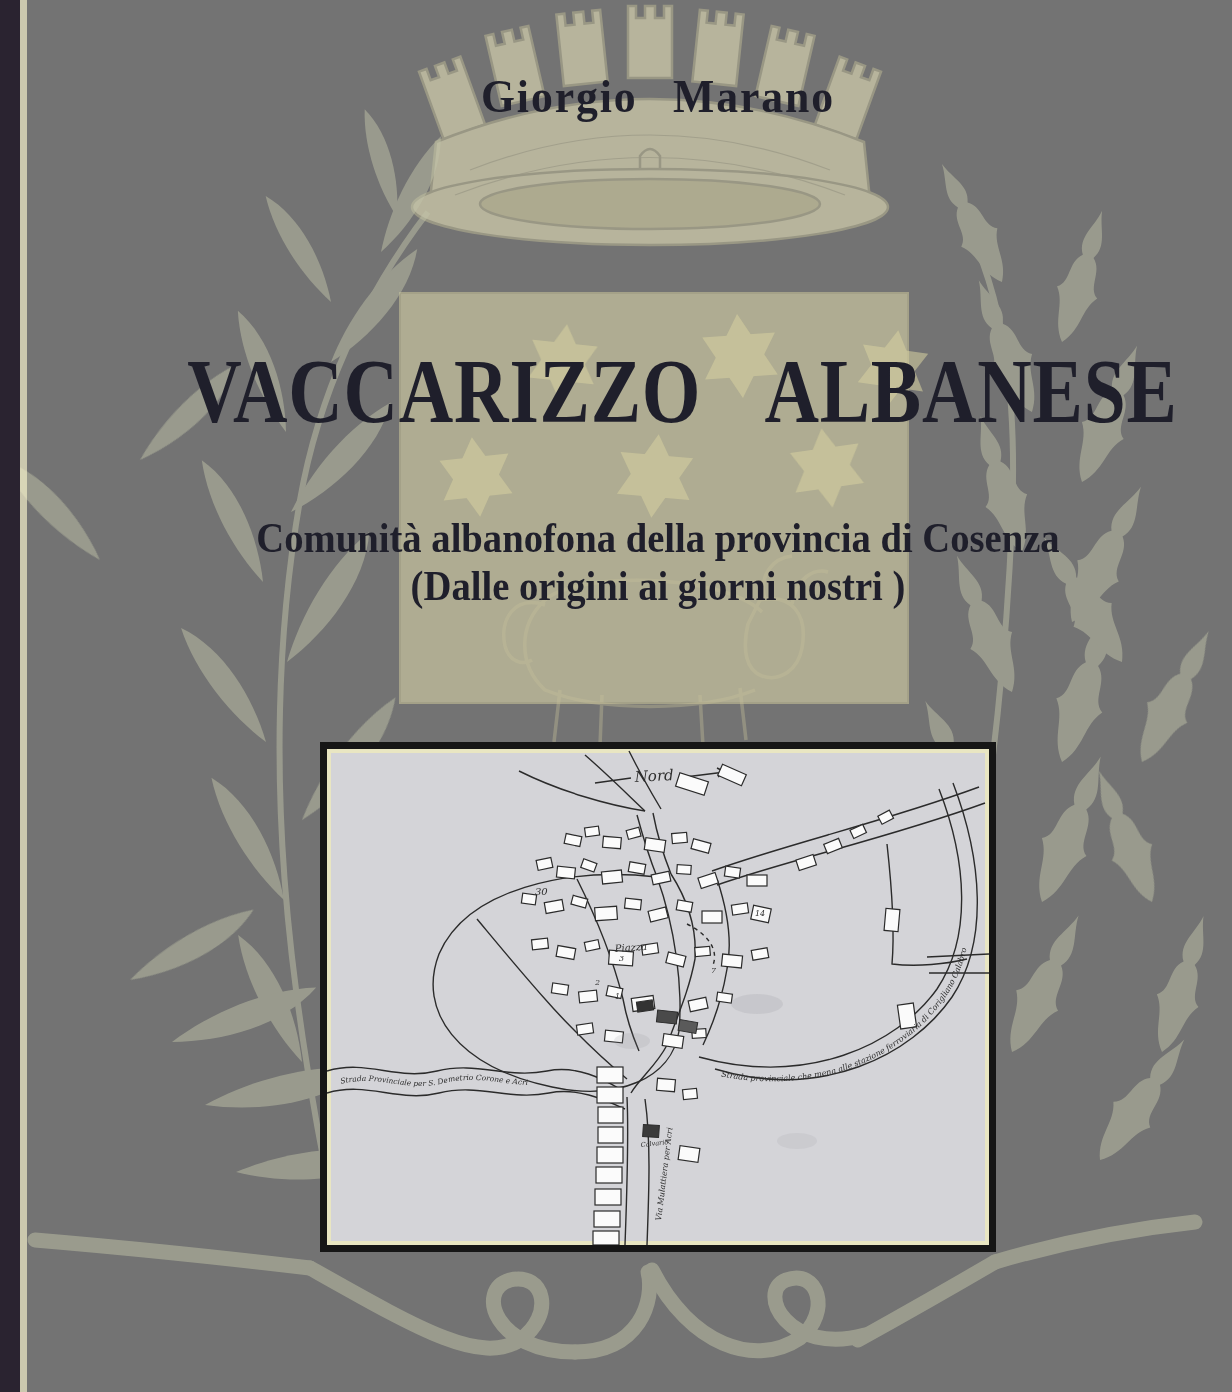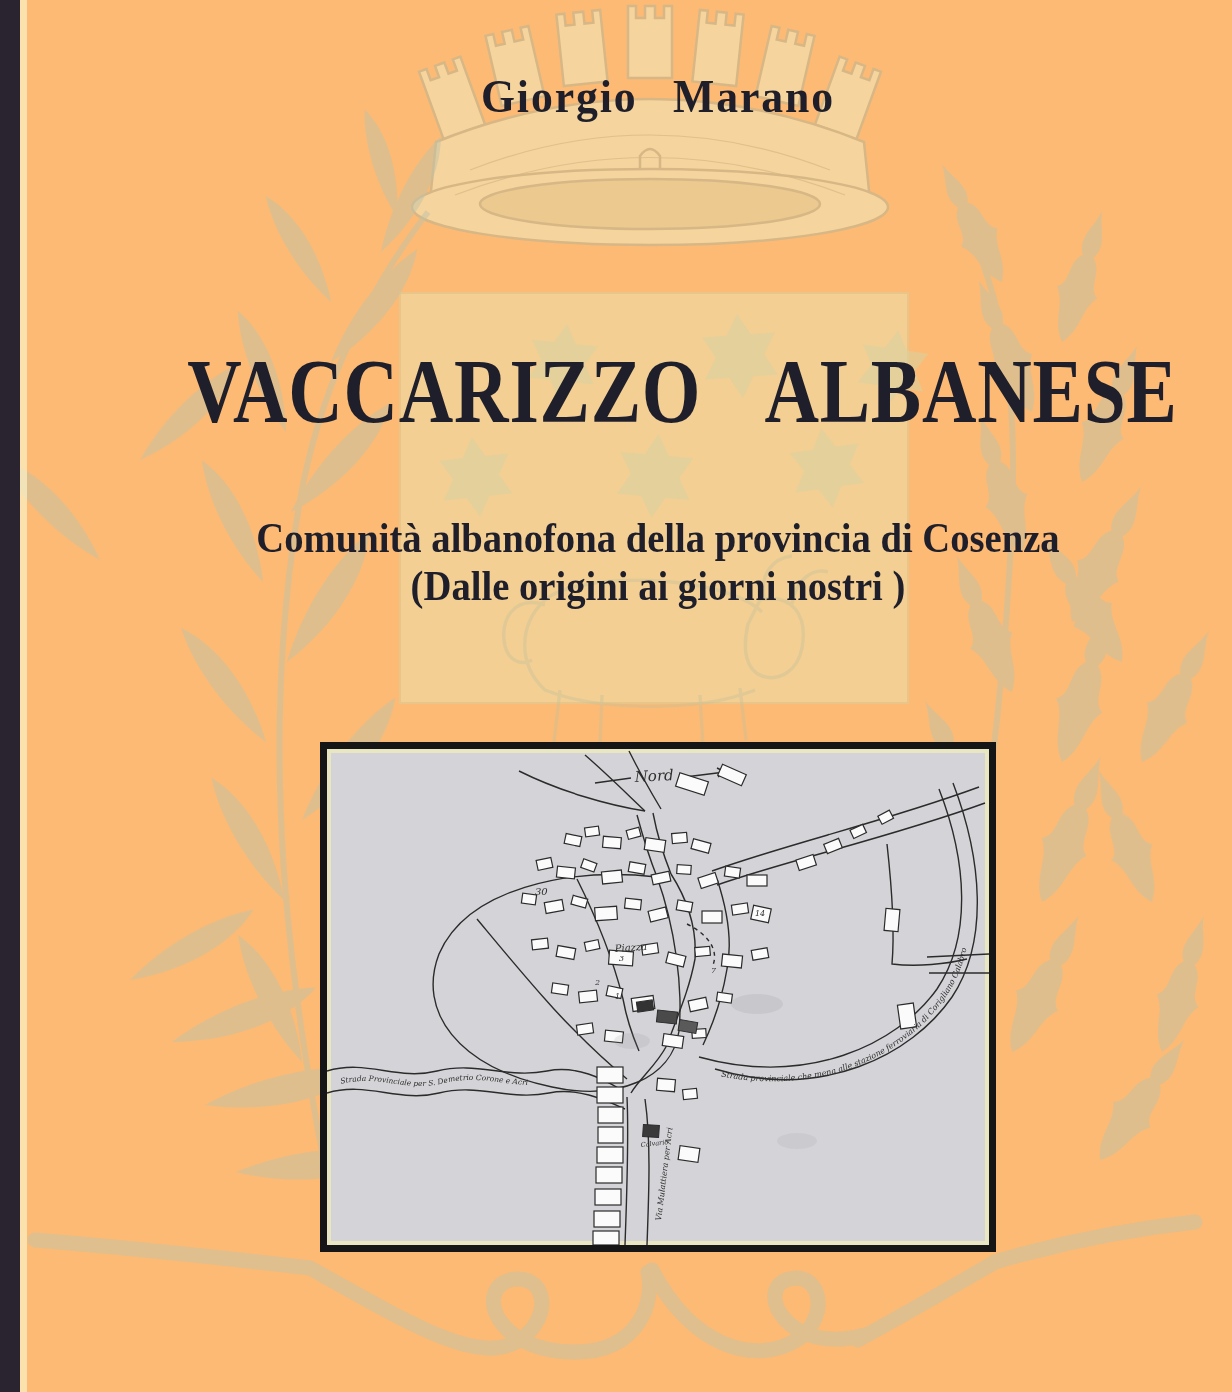--- a/index.html
+++ b/index.html
@@ -1,18 +1,18 @@
 <!DOCTYPE html>
 <html><head>
 <meta charset="utf-8">
 <style>
   html,body{margin:0;padding:0;background:#f5f1bc;}
   .page{
     position:relative;width:1232px;height:1392px;overflow:hidden;
-    background:#fdba74;font-family:"Liberation Serif","DejaVu Serif",serif;
+    background:#737373;font-family:"Liberation Serif","DejaVu Serif",serif;
   }
   .spine{position:absolute;left:0;top:0;width:20px;height:100%;background:#2a2330;z-index:5;}
   .spine-edge{position:absolute;left:20px;top:0;width:7px;height:100%;background:#faf6ce;opacity:.65;z-index:4;}
   .wm{position:absolute;left:0;top:0;width:1232px;height:1392px;z-index:1;}
   .txt{position:absolute;left:84px;right:0;text-align:center;color:#1f1f2b;z-index:3;}
   .author{top:70px;font-size:46px;font-weight:bold;letter-spacing:2px;word-spacing:24px;transform:scaleX(.95);}
   .title{top:338px;font-size:92px;font-weight:bold;letter-spacing:1px;word-spacing:58px;transform:scaleX(.82);white-space:nowrap;}
   .sub1{top:514px;font-size:42px;font-weight:bold;transform:scaleX(.92);white-space:nowrap;}
   .sub2{top:562px;font-size:42px;font-weight:bold;transform:scaleX(.92);white-space:nowrap;}
   .map-frame{

